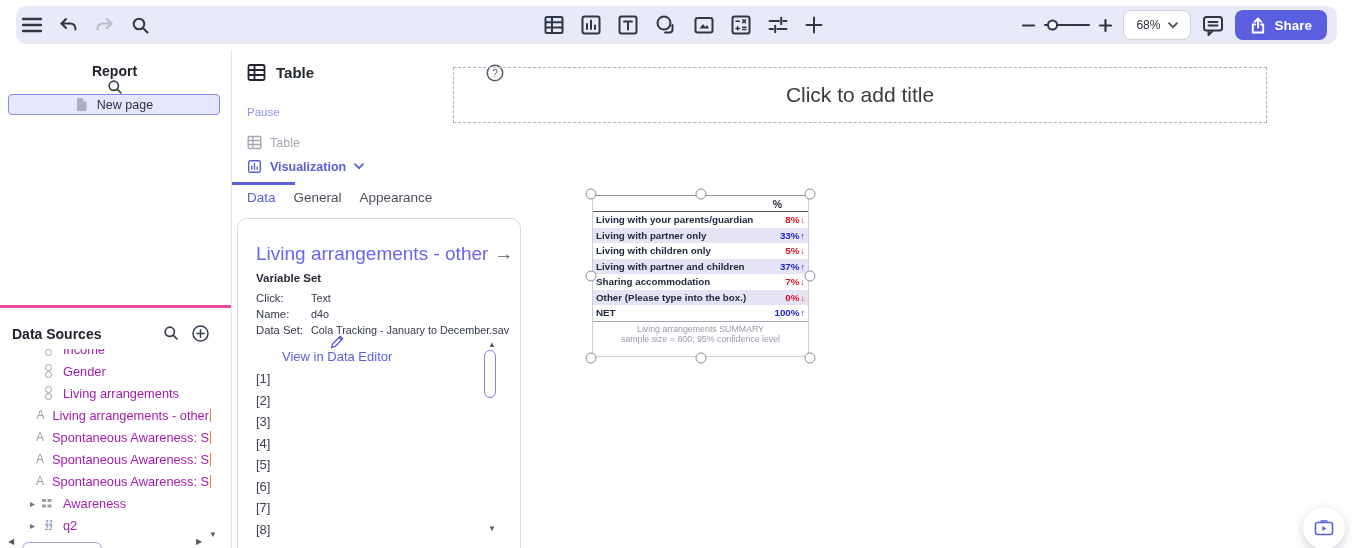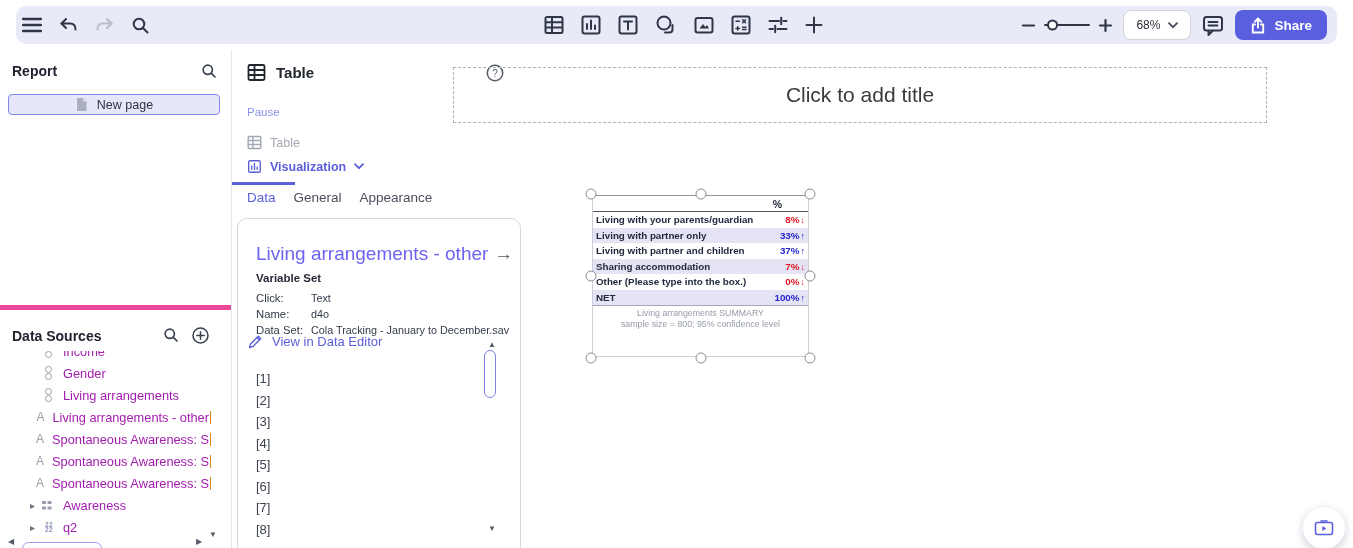--- a/index.html
+++ b/index.html
@@ -32,29 +32,29 @@
     background:#fff; border:1px solid #d0d3db; border-radius:8px;
     font-size:12px; color:#2b303c; cursor:pointer;
   }
   .share-btn {
     display:flex; align-items:center; gap:8px; height:30px; padding:0 15px;
     background:#5a5fdf; color:#fff; border-radius:8px; font-size:13.5px; font-weight:bold; cursor:pointer;
   }
 
   
   .sidebar { position:absolute; left:0; top:50px; width:232px; bottom:0; border-right:1px solid #e4e5ea; background:#fff; }
-  .report-head { position:absolute; left:12px; right:14px; top:13px; display:flex; justify-content:space-between; align-items:center; }
+  .report-head { position:absolute; left:12px; right:14px; top:13px; display:flex; justify-content:space-between; align-items:center;flex-direction:column; }
   .panel-title { font-size:14px; font-weight:bold; color:#20242e; }
   .new-page-btn {
     position:absolute; left:8px; top:44px; width:212px; height:21px;
     background:#e7e7fb; border:1px solid #8689e8; border-radius:4px;
     display:flex; align-items:center; justify-content:center; gap:9px;
     font-size:12.5px; color:#2f3340; cursor:pointer;
   }
-  .ds-section { position:absolute; left:0; right:0; top:255px; bottom:0; border-top:5px solid #ec4899; }
+  .ds-section { position:absolute; left:0; right:0; top:255px; bottom:0; border-top:3px solid #ec4899; }
   .ds-head { position:absolute; left:12px; top:17px; right:22px; display:flex; align-items:center; }
   .ds-head .panel-title { flex:1; }
   .ds-head-icons { display:flex; gap:13px; color:#4b5563; }
   .ds-list { position:absolute; left:0; right:20px; top:41px; bottom:8px; overflow:hidden; }
   .ds-row { height:22px; display:flex; align-items:center; padding-left:30px; cursor:pointer; white-space:nowrap; }
   .ds-row:first-of-type { margin-top:-11px; }
   .ds-caret { width:13px; font-size:0; }
   .ds-caret::before { content:"\25B8"; font-size:10px; color:#6a7180; }
   .ds-icon { width:12px; margin-right:8px; display:flex; align-items:center; justify-content:center; }
   .ds-icon.nominal { position:relative; height:14px; }
@@ -94,22 +94,22 @@
 
   .var-card { position:absolute; left:5px; top:168px; width:284px; height:400px;
     border:1px solid #d6d8de; border-radius:10px; background:#fff; }
   .vc-title { position:absolute; left:18px; top:24px; font-size:19px; color:#6c64ef; cursor:pointer; }
   .vc-title .arrow { color:#555b66; margin-left:6px; }
   .vc-sect { position:absolute; left:18px; top:53px; font-size:11.5px; font-weight:bold; color:#272c38; }
   .vc-fields { position:absolute; left:18px; top:71px; right:10px; }
   .vc-field { display:flex; height:16px; align-items:center; }
   .vc-field .fl { width:55px; font-size:11.3px; color:#333a4a; }
   .vc-field .fv { font-size:10.8px; color:#333a4a; }
-  .vc-action { position:absolute; left:10px; top:115px; display:flex; align-items:center; gap:9px;
-    color:#5b5fd9; font-size:13px; cursor:pointer; }
+  .vc-action { position:absolute; left:44px; top:115px; display:flex; align-items:center; 
+    color:#5b5fd9; font-size:13px; cursor:pointer;flex-direction:column; }
   .vals { position:absolute; left:18px; top:152px; }
   .val-row { height:21.5px; font-size:13px; color:#3d4350; }
 
   .m-scroll-up { position:absolute; left:256px; top:290px; color:#555b66; font-size:8px; }
   .m-thumb { position:absolute; left:252px; top:300px; width:12px; height:48px; background:#fff; border:1.5px solid #8083e4; border-radius:7px; }
   .m-scroll-down { position:absolute; left:256px; top:474px; color:#555b66; font-size:8px; }
 
   
   .title-box {
     position:absolute; left:453px; top:67px; width:814px; height:56px;
@@ -474,20 +474,24 @@
         <span class="viz-label">Living with your parents/guardian</span>
         <span class="viz-value down">8%</span>
       </div>
 
 
       <div class="viz-row">
         <span class="viz-label">Living with partner only</span>
         <span class="viz-value up">33%</span>
       </div>
 
+      <div class="viz-row">
+        <span class="viz-label">Living with children only</span>
+        <span class="viz-value down">5%</span>
+      </div>
 
       <div class="viz-row">
         <span class="viz-label">Living with partner and children</span>
         <span class="viz-value up">37%</span>
       </div>
 
       <div class="viz-row">
         <span class="viz-label">Sharing accommodation</span>
         <span class="viz-value down">7%</span>
       </div>

